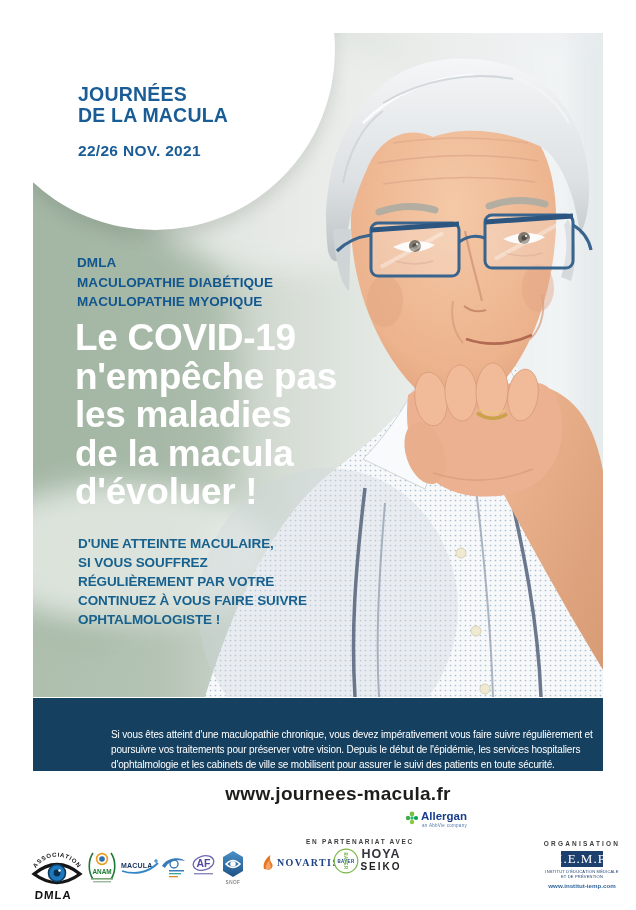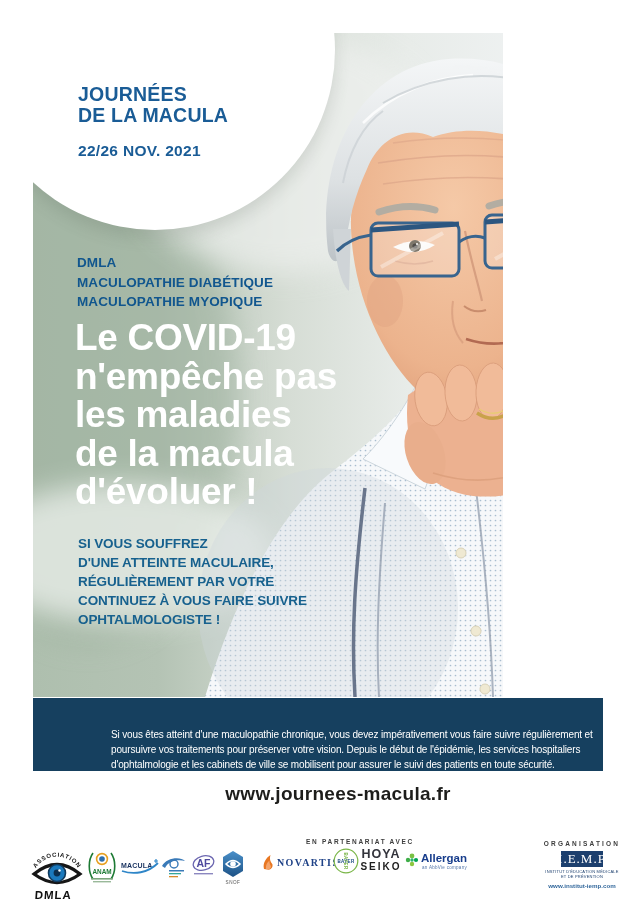--- a/index.html
+++ b/index.html
@@ -1,21 +1,21 @@
 <!DOCTYPE html>
 <html><head>
 <meta charset="utf-8">
 <style>
   html,body{margin:0;padding:0;}
   body{width:636px;height:910px;background:#ffffff;position:relative;overflow:hidden;
        font-family:"Liberation Sans",sans-serif;}
   .abs{position:absolute;}
 
   
-  .photo{left:33px;top:33px;width:470px;height:664px;overflow:hidden;background:#e9ede9;text-decoration:underline;}
+  .photo{left:33px;top:33px;width:570px;height:664px;overflow:hidden;background:#e9ede9;text-decoration:underline;}
   .photo svg{position:absolute;left:0;top:0;}
 
   
   .badge-circle{left:-58px;top:-163px;width:360px;height:360px;border-radius:50%;
     background:#ffffff;box-shadow:0 8px 16px rgba(70,80,70,.16);}
   .badge-text{left:45px;top:51px;color:#1a5c96;font-weight:bold;
     font-size:19.5px;line-height:21px;letter-spacing:.2px;}
   .badge-dates{margin-top:14px;font-size:15.5px;letter-spacing:.3px;}
 
   .diseases{left:44px;top:220px;color:#11568e;font-weight:bold;
@@ -39,21 +39,21 @@
   .micro-label{font-weight:bold;color:#3d3d3d;font-size:6.5px;letter-spacing:1.7px;}
   .partners-label{left:255px;top:838px;width:210px;text-align:center;}
   .org-label{left:540px;top:840px;width:84px;text-align:center;letter-spacing:2.2px;}
 
   .novartis{left:262px;top:855px;display:flex;align-items:center;gap:4px;}
   .novartis .nov-word{font-family:"Liberation Serif",serif;font-weight:600;color:#1f4287;
     font-size:10px;letter-spacing:1.4px;}
   .hoya{left:359px;top:848px;width:44px;text-align:center;}
   .hoya .hoya-word{font-weight:bold;color:#33343c;font-size:12.5px;letter-spacing:1px;line-height:13px;}
   .hoya .seiko-word{font-weight:bold;color:#1d1d1d;font-size:10px;letter-spacing:2px;line-height:11px;}
-  .allergan{left:404px;top:852px;display:flex;align-items:flex-start;gap:2px;}
+  .allergan{left:404px;top:810px;display:flex;align-items:flex-start;gap:2px;}
   .allergan .alg-word{font-weight:bold;color:#173d8c;font-size:11.5px;line-height:12px;}
   .allergan .alg-sub{color:#5577aa;font-size:4.5px;letter-spacing:.3px;text-align:right;margin-top:1px;}
 
   .iemp{left:540px;top:851px;width:84px;text-align:center;}
   .iemp-box{width:42px;height:16px;background:#1c3f6e;margin:0 auto;display:flex;
     align-items:center;justify-content:center;}
   .iemp-name{color:#ffffff;font-family:"Liberation Serif",serif;font-size:13px;letter-spacing:1px;}
   .iemp-line{color:#1c3f6e;font-size:4px;line-height:5px;letter-spacing:.2px;}
   .iemp-site{color:#33689c;font-weight:bold;font-size:6.2px;margin-top:3px;}
 </style>
@@ -218,22 +218,22 @@
 
   <div class="abs headline">
     <div>Le COVID-19</div>
     <div>n'empêche pas</div>
     <div>les maladies</div>
     <div>de la macula</div>
     <div>d'évoluer !</div>
   </div>
 
   <div class="abs advice">
+    <div>D'UNE ATTEINTE MACULAIRE,</div>
     <div>SI VOUS SOUFFREZ</div>
-    <div>D'UNE ATTEINTE MACULAIRE,</div>
     <div>RÉGULIÈREMENT PAR VOTRE</div>
     <div>CONTINUEZ À VOUS FAIRE SUIVRE</div>
     <div>OPHTALMOLOGISTE !</div>
   </div>
 </div>
 
 <div class="abs banner">
   <p>Si vous êtes atteint d'une maculopathie chronique, vous devez impérativement vous faire suivre régulièrement et poursuivre vos traitements pour préserver votre vision. Depuis le début de l'épidémie, les services hospitaliers d'ophtalmologie et les cabinets de ville se mobilisent pour assurer le suivi des patients en toute sécurité.</p>
 </div>
 

